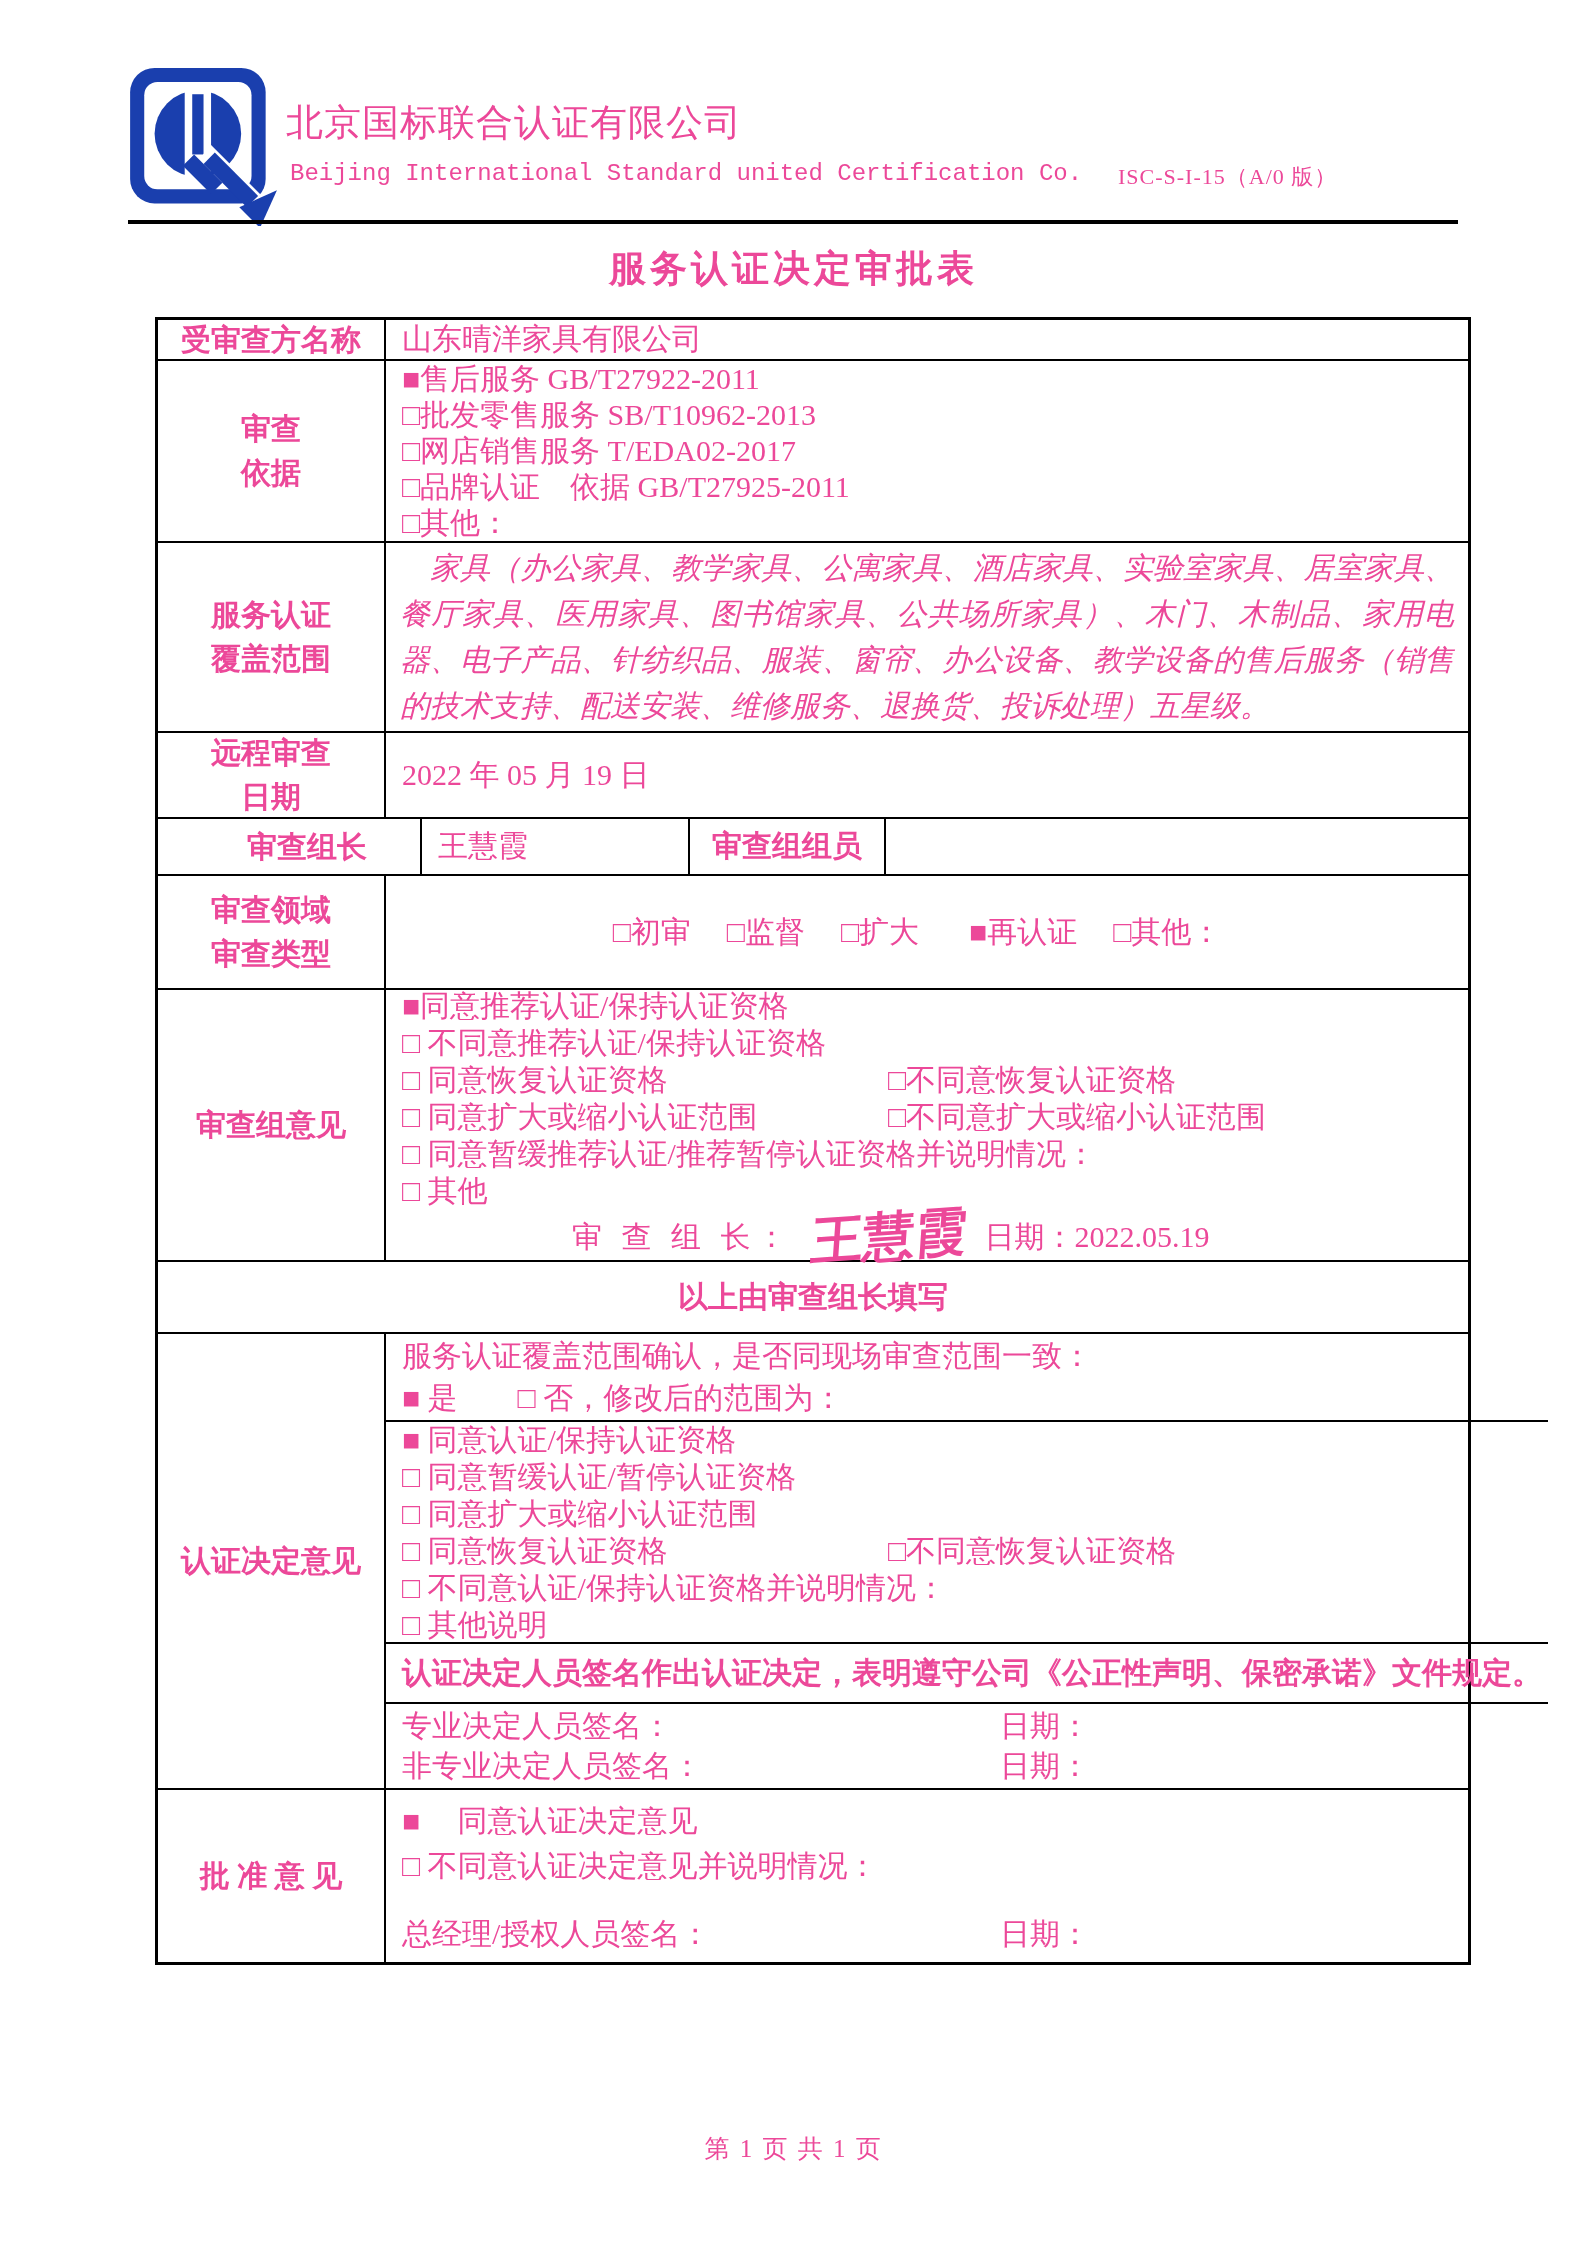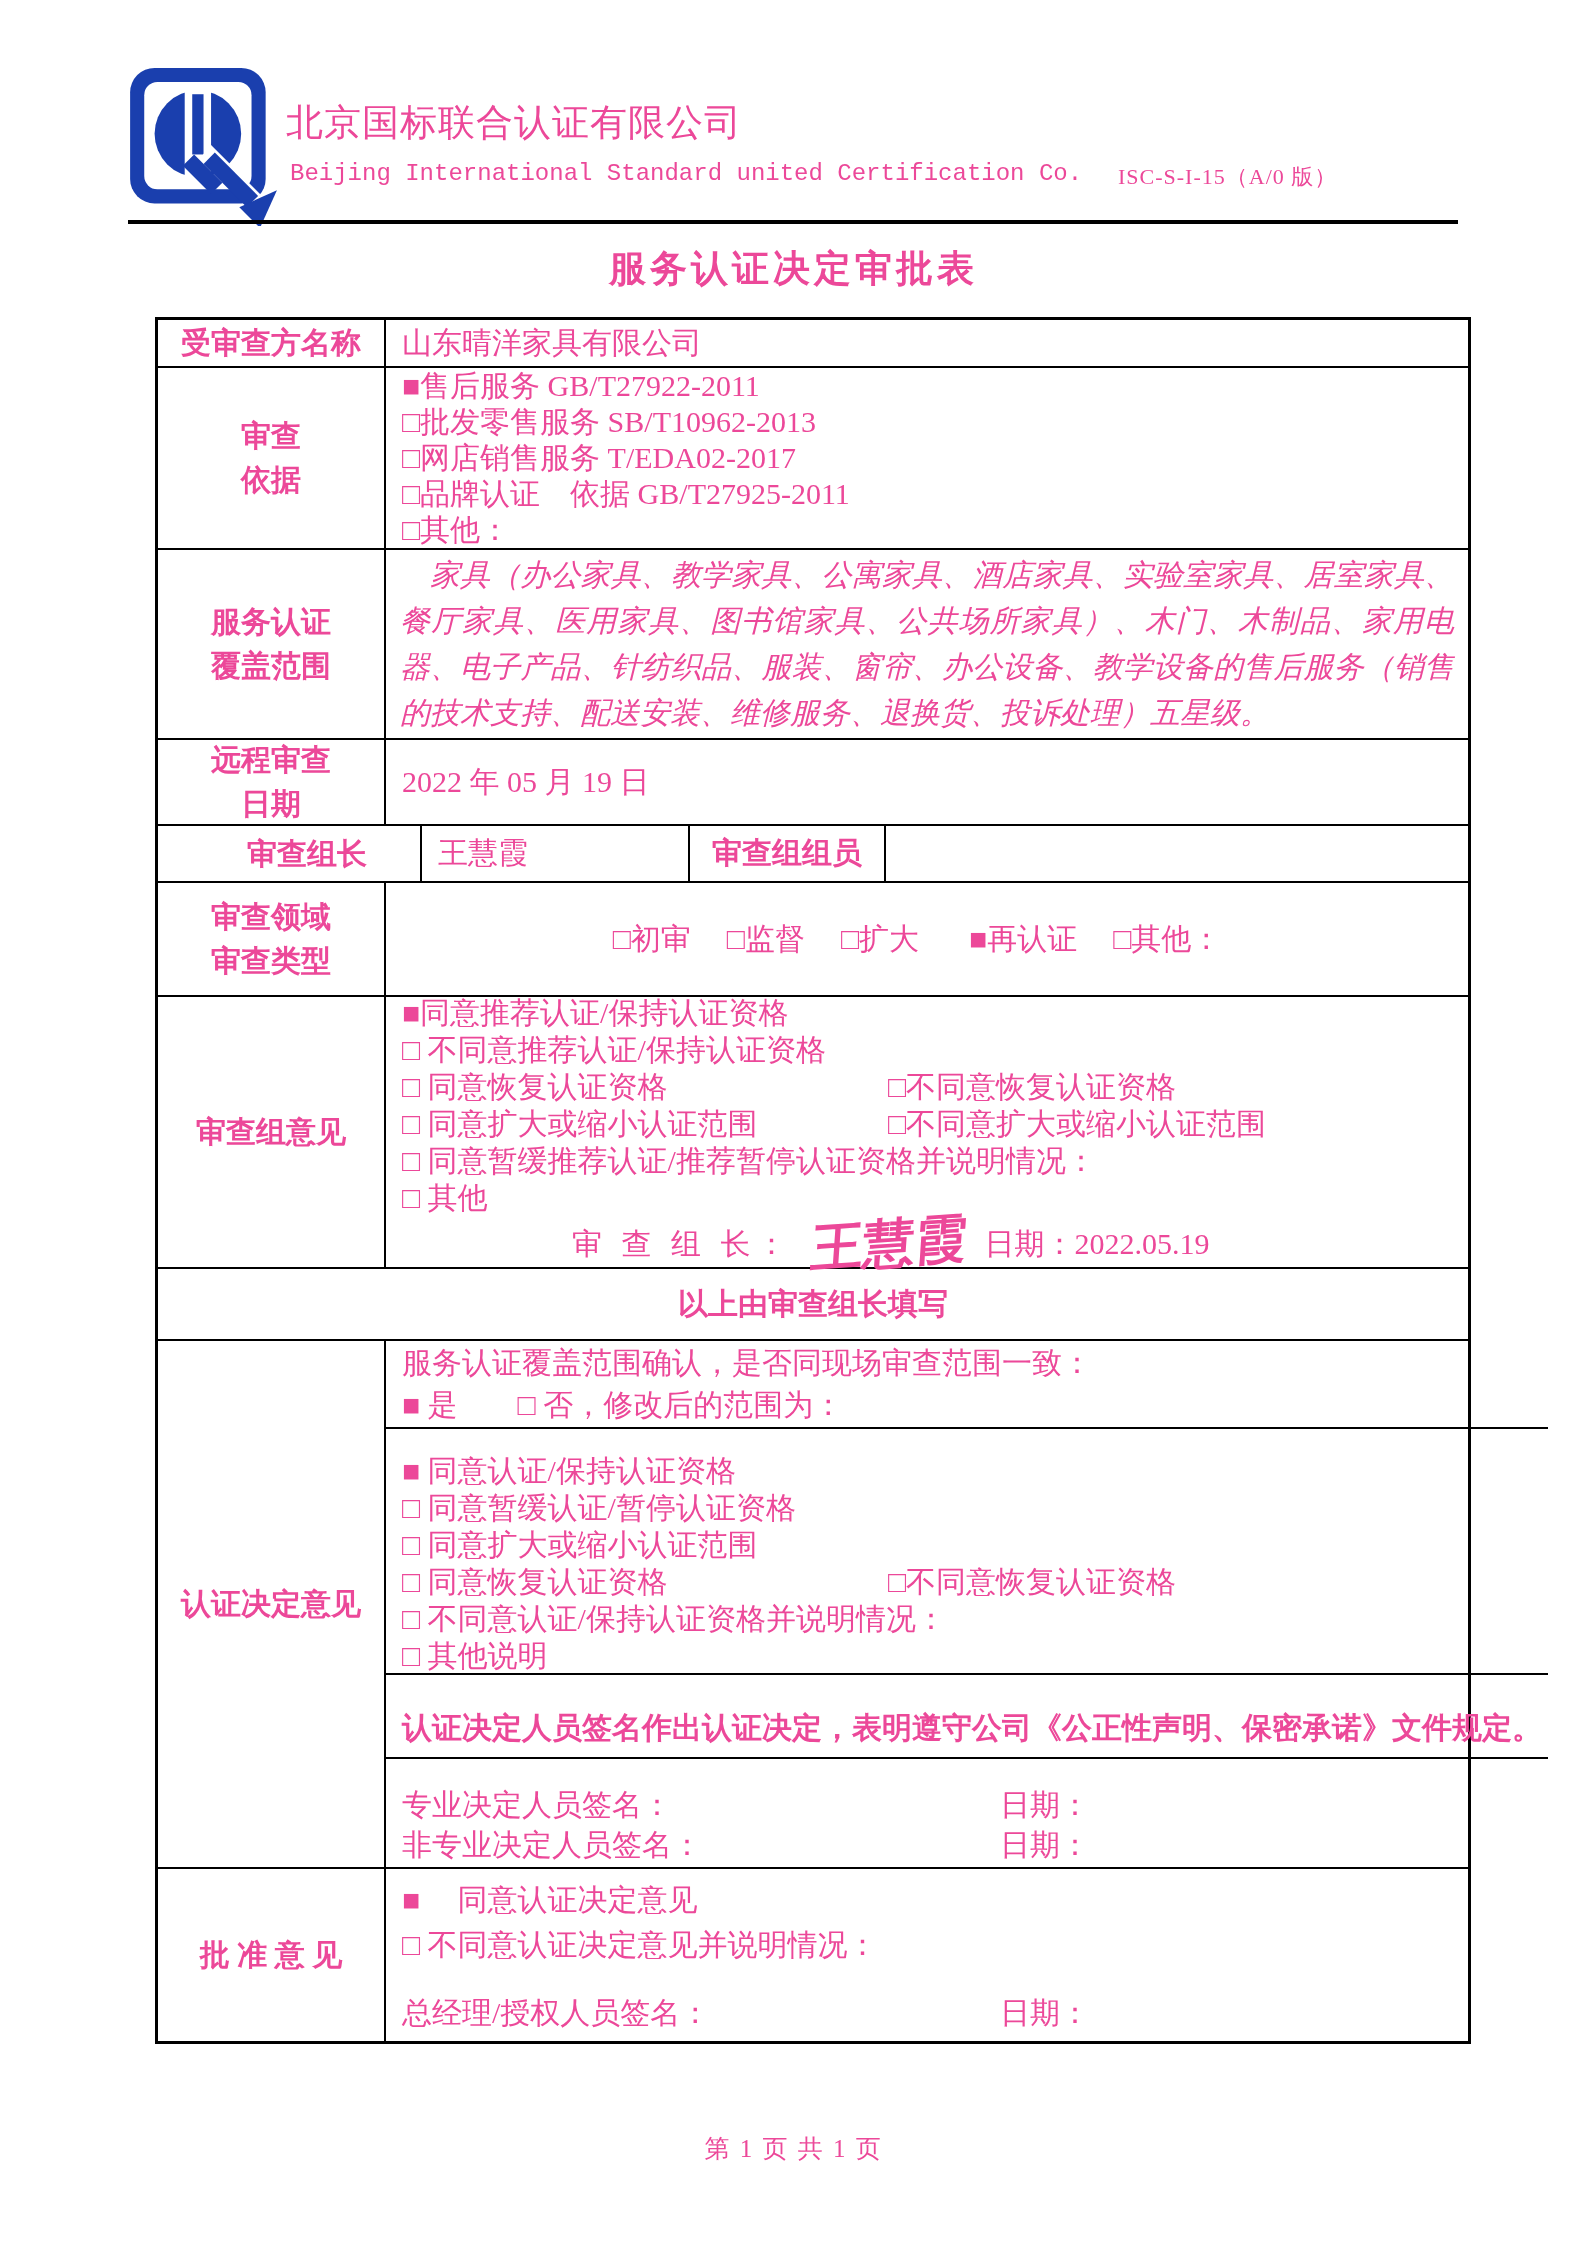--- a/index.html
+++ b/index.html
@@ -45,21 +45,21 @@
   .label-cell{
     flex:0 0 228px;max-width:228px;
     border-right:2px solid #000;
     display:flex;flex-direction:column;align-items:center;justify-content:center;
     font-weight:bold;text-align:center;line-height:44px;
     box-sizing:border-box;
   }
   .content-cell{flex:1 1 auto;box-sizing:border-box;padding:0 0 0 16px;display:flex;flex-direction:column;justify-content:center;}
   .nowrap{white-space:nowrap;}
   
-  .r1{height:48px;}
+  .r1{height:41px;}
   .r2{height:182px;}
   .r2 .content-cell{justify-content:center;}
   .r2 .ck-line{line-height:36px;white-space:nowrap;}
   .r3{height:190px;}
   .r3 .content-cell{padding:0 14px 0 14px;font-style:italic;}
   .r3 .scope-text{line-height:46px;text-align:justify;text-indent:30px;}
   .r4{height:86px;}
   .r5{height:57px;padding-left:36px;}
   .r5 .content-cell{padding:0;flex-direction:row;}
   .r5 .leader-value{flex:0 0 268px;max-width:268px;border-right:2px solid #000;display:flex;align-items:center;padding-left:16px;box-sizing:border-box;}
@@ -79,21 +79,21 @@
   .signature{
     display:inline-block;margin:0 18px;
     font-size:52px;font-weight:bold;
     transform:rotate(-4deg) skewX(-8deg);
     font-family:"DejaVu Serif","Liberation Serif",serif;
   }
   .r8{height:72px;align-items:center;justify-content:center;text-align:center;font-weight:bold;}
   .r8 .center-note{width:100%;text-align:center;}
   
   .r9{min-height:452px;}
-  .decision-col{flex:1 1 auto;display:flex;flex-direction:column;gap:24px;}
+  .decision-col{flex:1 1 auto;display:flex;flex-direction:column;}
   .sub{box-sizing:border-box;padding-left:16px;display:flex;flex-direction:column;justify-content:center;}
   .sub.b{border-bottom:2px solid #000;}
   .sub9a{height:88px;line-height:42px;}
   .sub9b{height:222px;justify-content:center;}
   .sub9c{height:60px;font-weight:bold;white-space:nowrap;padding-right:6px;}
   .sub9d{height:84px;line-height:40px;}
   .sig-row{display:flex;white-space:nowrap;}
   .sig-row .sgl{flex:0 0 auto;min-width:598px;}
   .r10{height:172px;}
   .r10 .content-cell{justify-content:flex-start;padding-top:8px;}

